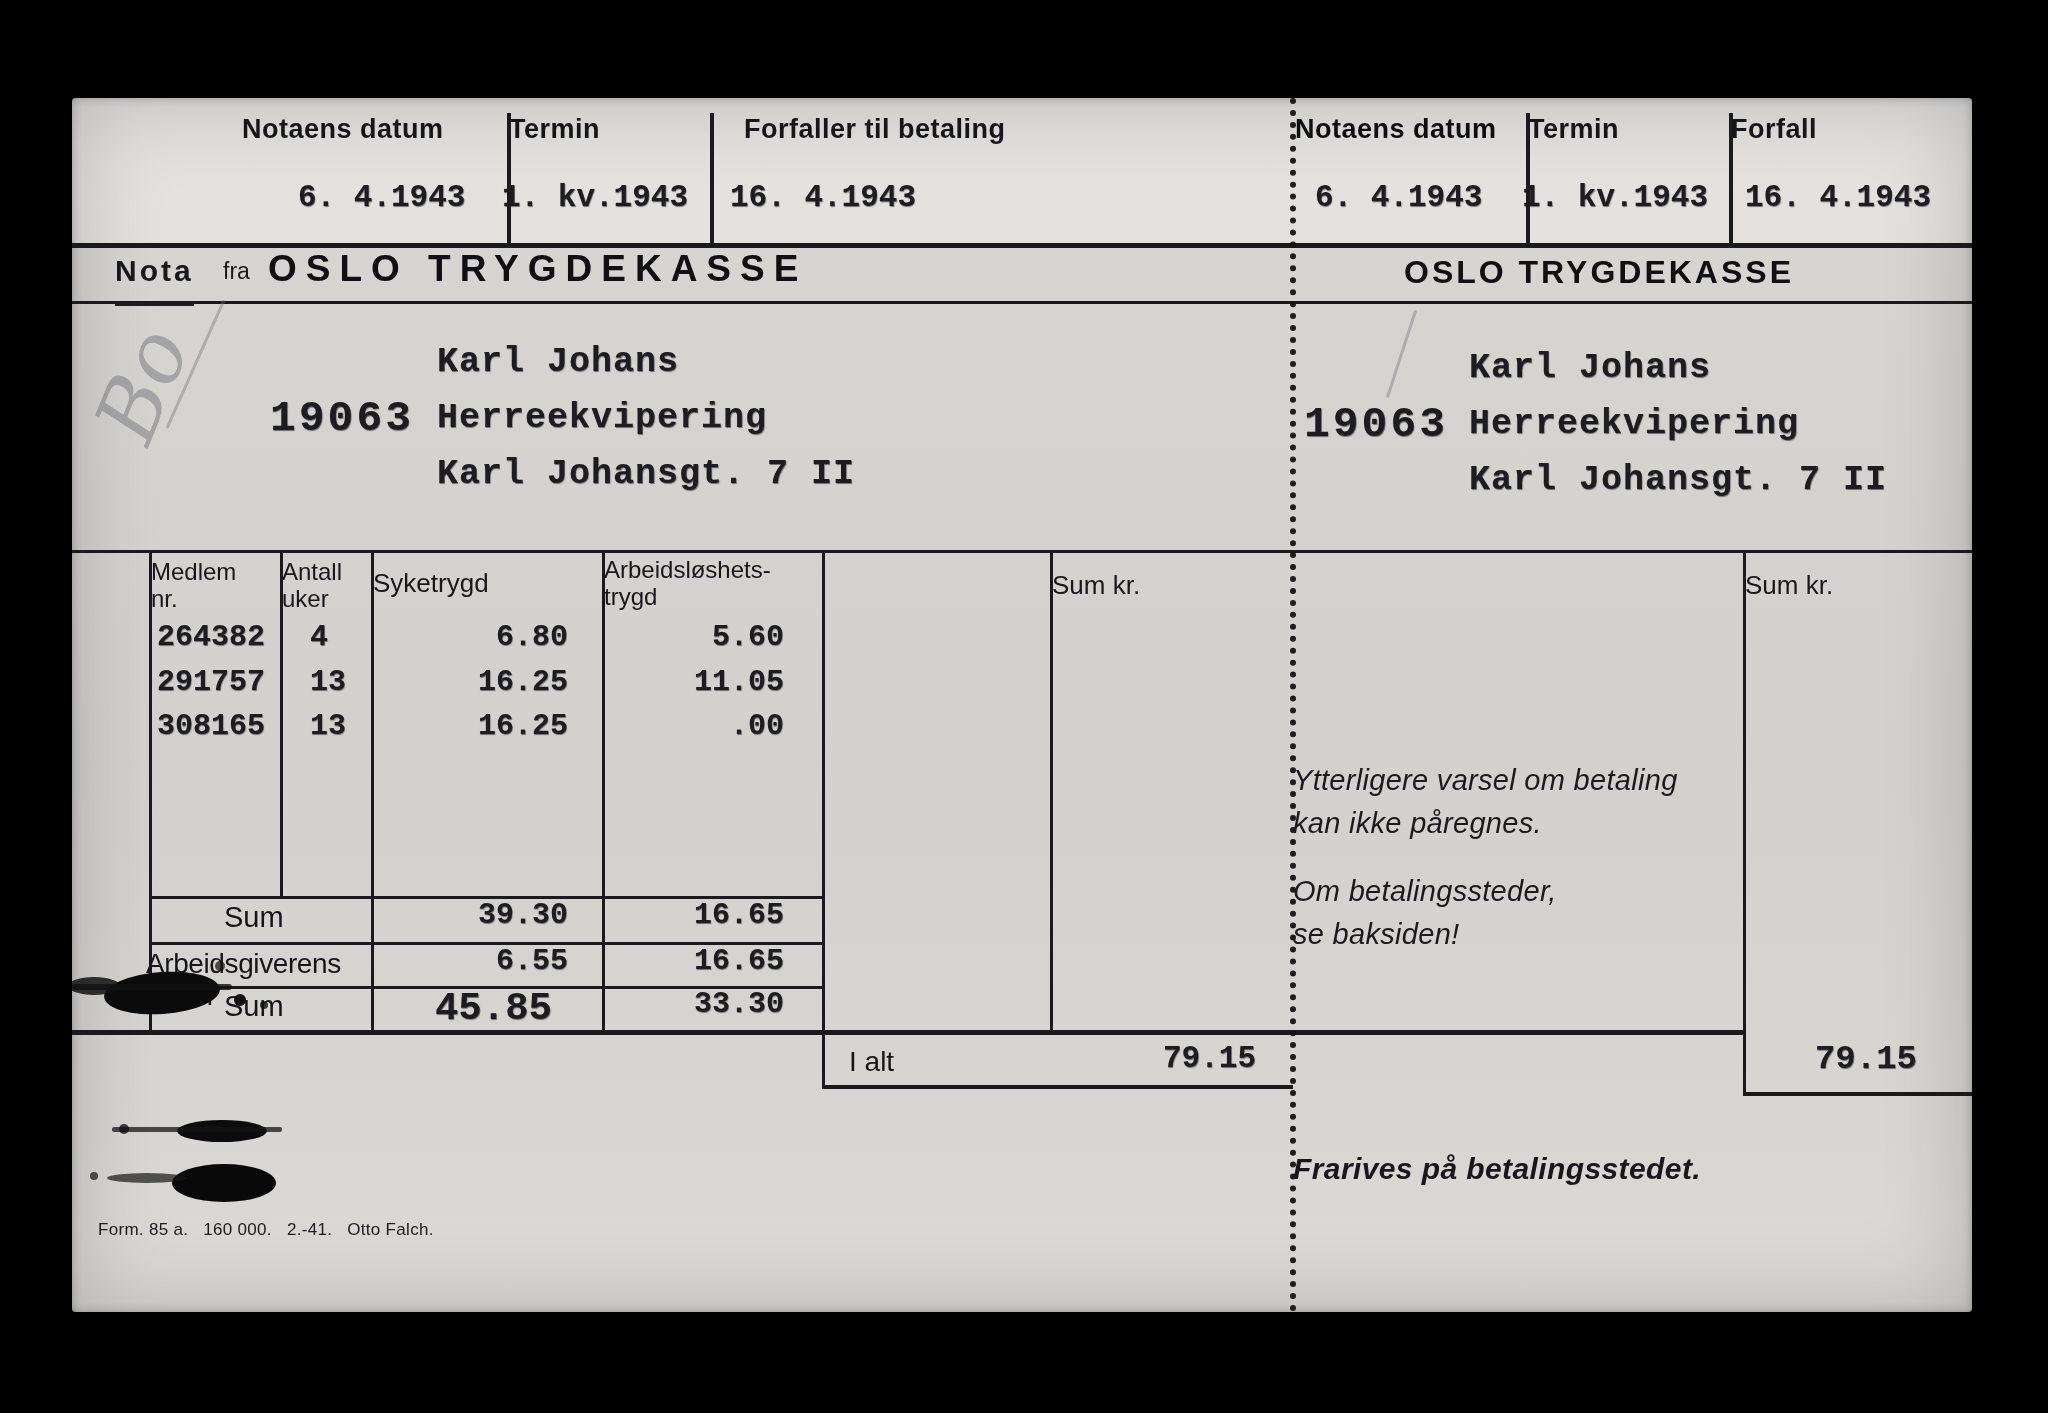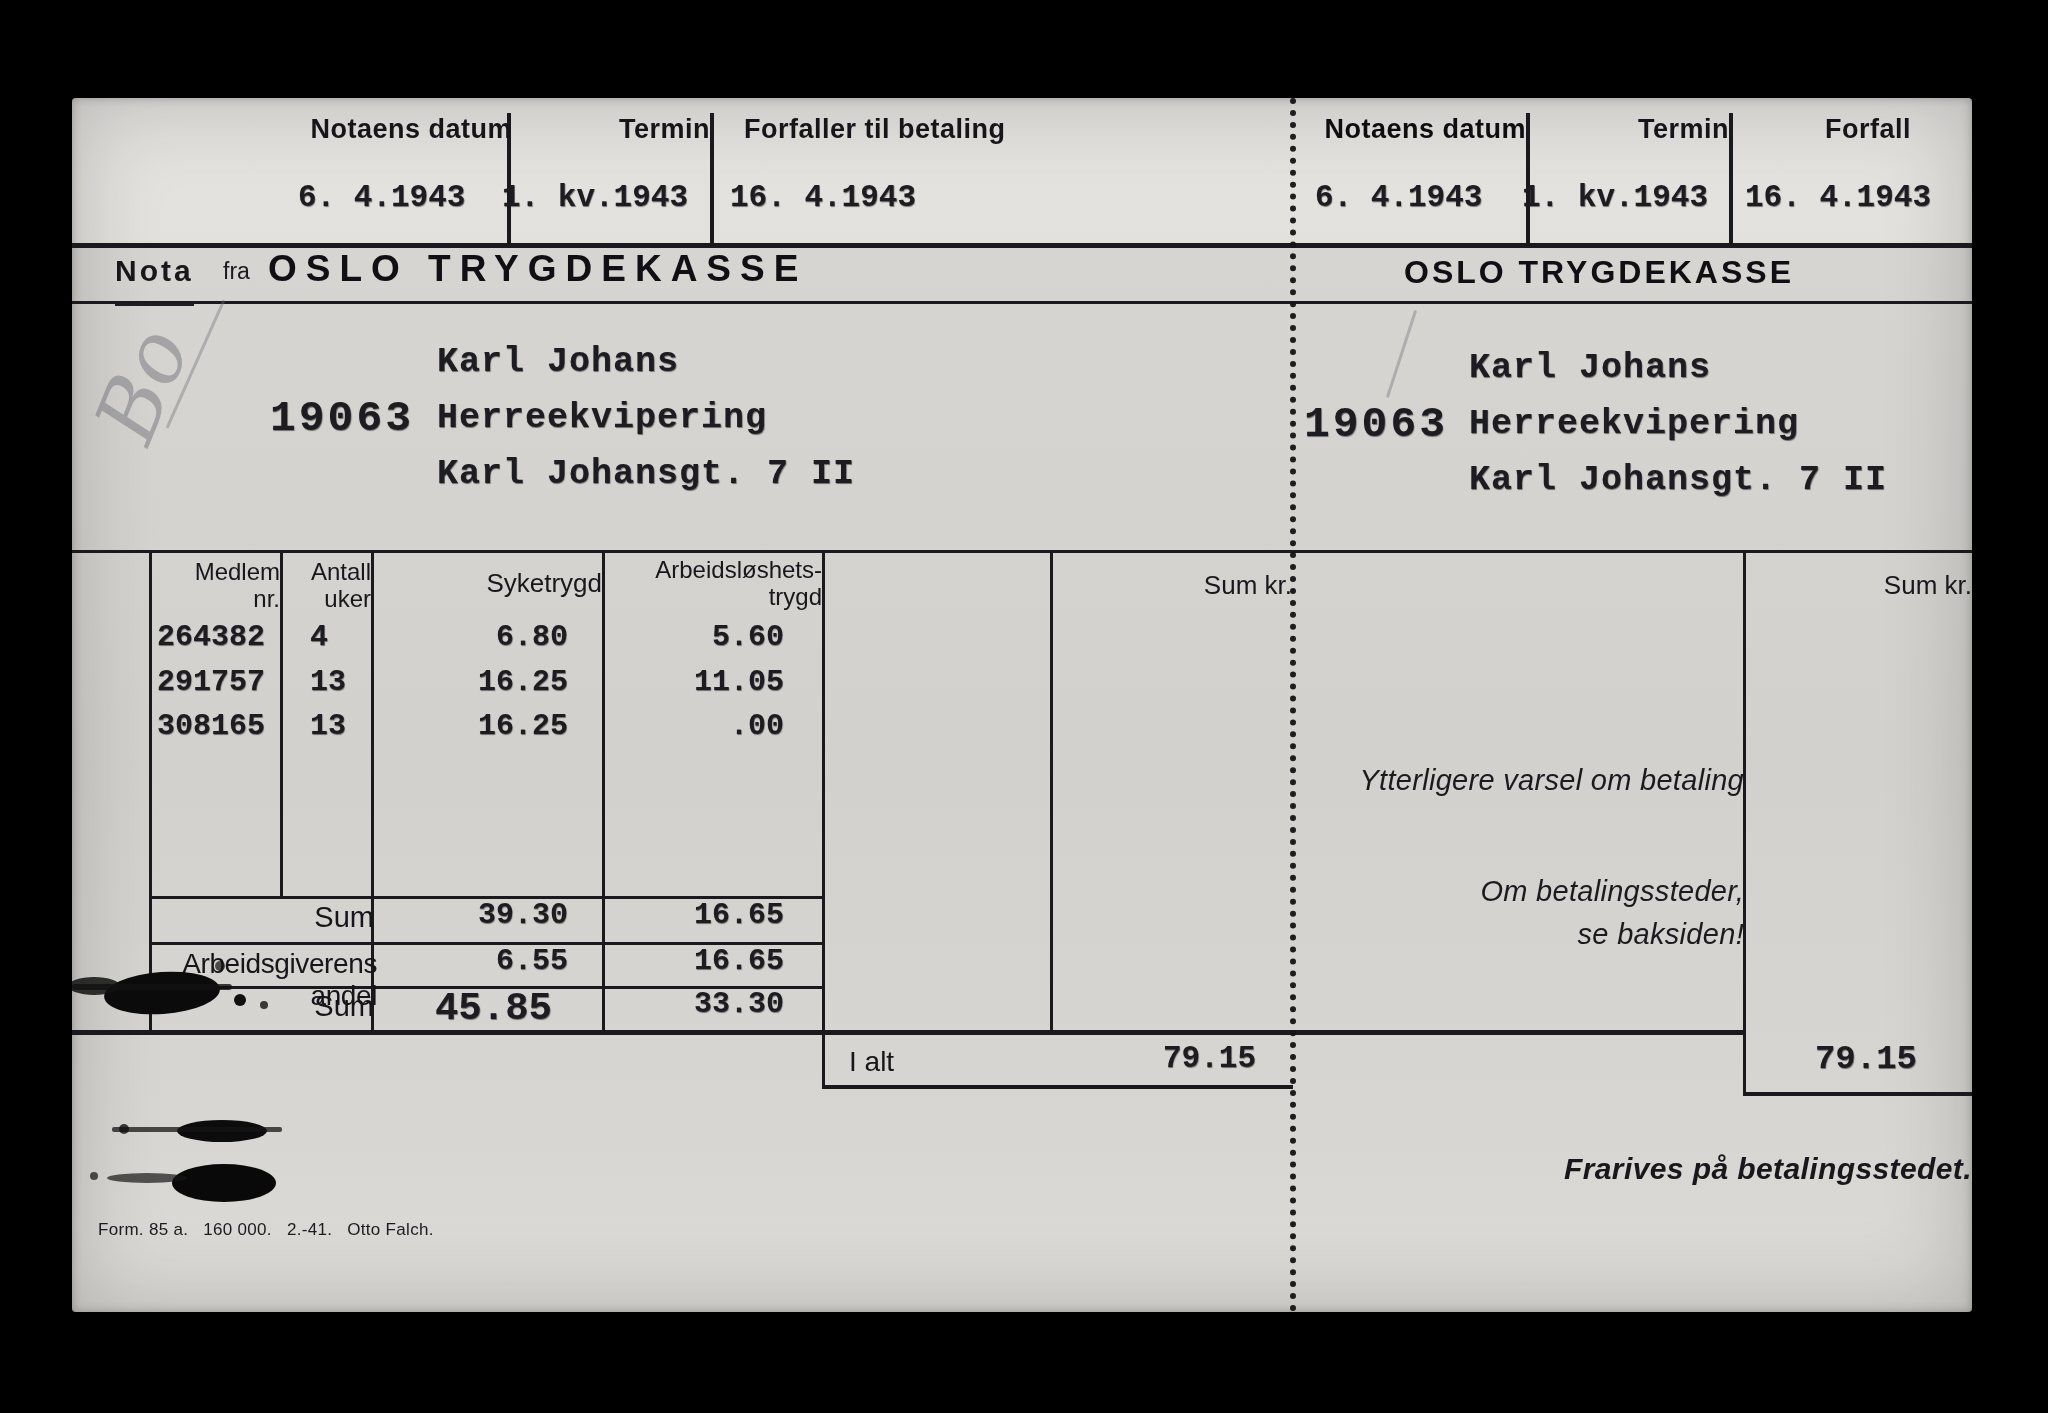--- a/index.html
+++ b/index.html
@@ -24,21 +24,21 @@
   .abs { position: absolute; }
   .lbl { color: #15151a; font-weight: 700; font-size: 27px; letter-spacing: 0.5px; }
   .lbl-heavy { color: #0e0e12; font-weight: 800; font-size: 27px; letter-spacing: 0.5px; }
   .tw {
     font-family: "Liberation Mono", "DejaVu Sans Mono", monospace;
     font-weight: 700;
     color: #1c1c21;
     text-shadow: 0.6px 0.6px 0.9px rgba(25,25,30,0.55);
   }
   .hdr { color: #17171c; font-size: 24px; font-weight: 400; }
-  .ctr { text-align: right; }
+  .ctr { text-align: left; }
   .rt  { text-align: right; }
   .it  { font-style: italic; }
   .notice { color: #1a1a1f; font-size: 29px; font-style: italic; letter-spacing: 0.3px; margin-top: 40px; }
   .issuer-left  { font-size: 37px; font-weight: 700; letter-spacing: 9px; color: #101014; }
   .issuer-right { font-size: 32px; font-weight: 700; letter-spacing: 3px;  color: #101014; }
   .perforation {
     left: 1218px; top: 0; height: 1214px; width: 0;
     border-left: 6px dotted #141414;
     opacity: 0.95;
   }
@@ -165,20 +165,21 @@
     <div class="abs issuer-right" style="left:1332px;top:156px">OSLO TRYGDEKASSE</div>
 
     <div class="abs tw" style="left:1232px;top:302px;font-size:43px;letter-spacing:3px">19063</div>
     <div class="abs tw" style="left:1397px;top:250px;font-size:35px;letter-spacing:1px">Karl Johans</div>
     <div class="abs tw" style="left:1397px;top:306px;font-size:35px;letter-spacing:1px">Herreekvipering</div>
     <div class="abs tw" style="left:1397px;top:362px;font-size:35px;letter-spacing:1px">Karl Johansgt. 7 II</div>
 
     <div class="abs hdr ctr" style="left:1673px;top:472px;width:227px;font-size:26px">Sum kr.</div>
 
     <div class="abs notice ctr" style="left:1221px;top:626px;width:451px">Ytterligere varsel om betaling</div>
+    <div class="abs notice ctr" style="left:1221px;top:669px;width:451px">kan ikke påregnes.</div>
     <div class="abs notice ctr" style="left:1221px;top:737px;width:451px">Om betalingssteder,</div>
     <div class="abs notice ctr" style="left:1221px;top:780px;width:451px">se baksiden!</div>
 
     <div class="abs tw rt" style="left:1658px;top:942px;width:187px;font-size:34px">79.15</div>
 
     <div class="abs it ctr" style="left:1221px;top:1054px;width:679px;font-size:30px;font-weight:600;color:#17171c;letter-spacing:0.4px">Frarives på betalingsstedet.</div>
 
     <div class="abs handwriting">Bo</div>
     <div class="abs pencil" style="left:122px;top:196px;width:3px;height:140px;transform:rotate(24deg)"></div>
     <div class="abs pencil" style="left:1328px;top:210px;width:3px;height:92px;transform:rotate(18deg)"></div>

